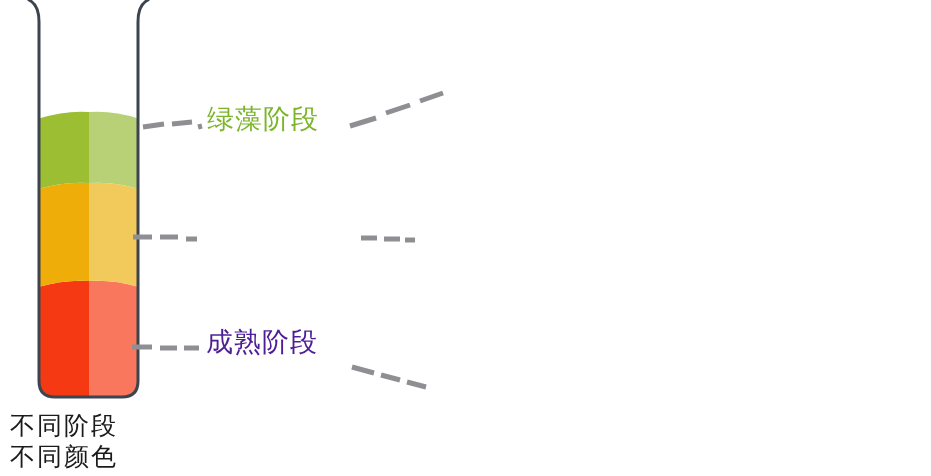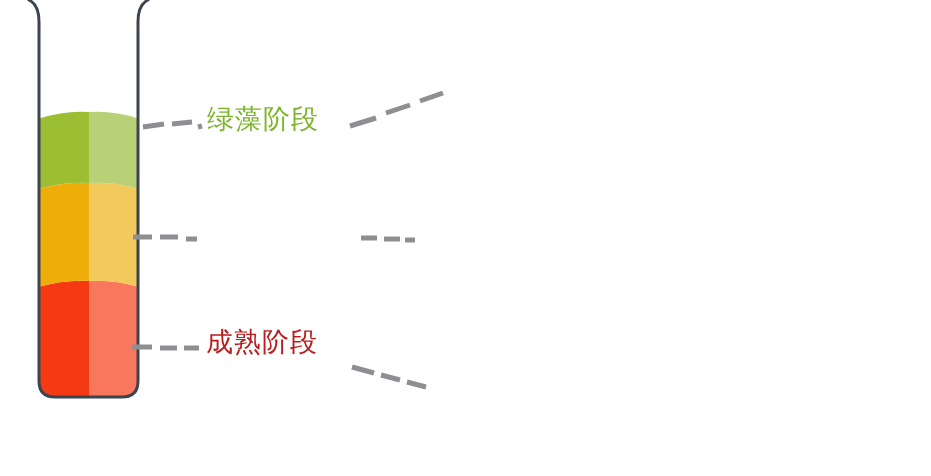--- a/index.html
+++ b/index.html
@@ -128,18 +128,20 @@
           <line x1="379" y1="375" x2="398" y2="380"></line>
           <line x1="405" y1="382" x2="424" y2="387"></line>
         </g>
       </g>
 
   </svg>
 
   <div class="stage-label" id="label-green" style="color: rgb(124, 181, 44);">绿藻阶段</div>
 
 
-  <div class="stage-label" id="label-red" style="color: #b91c1c;">成熟阶段</div>
+  <div class="stage-label" id="label-red" style="color: #4c1d95;">成熟阶段</div>
 
   <div id="caption" style="color: rgb(27, 27, 27);">
+    <div>不同阶段</div>
+    <div>不同颜色</div>
   </div>
 
 </div>
 
 </body></html>

